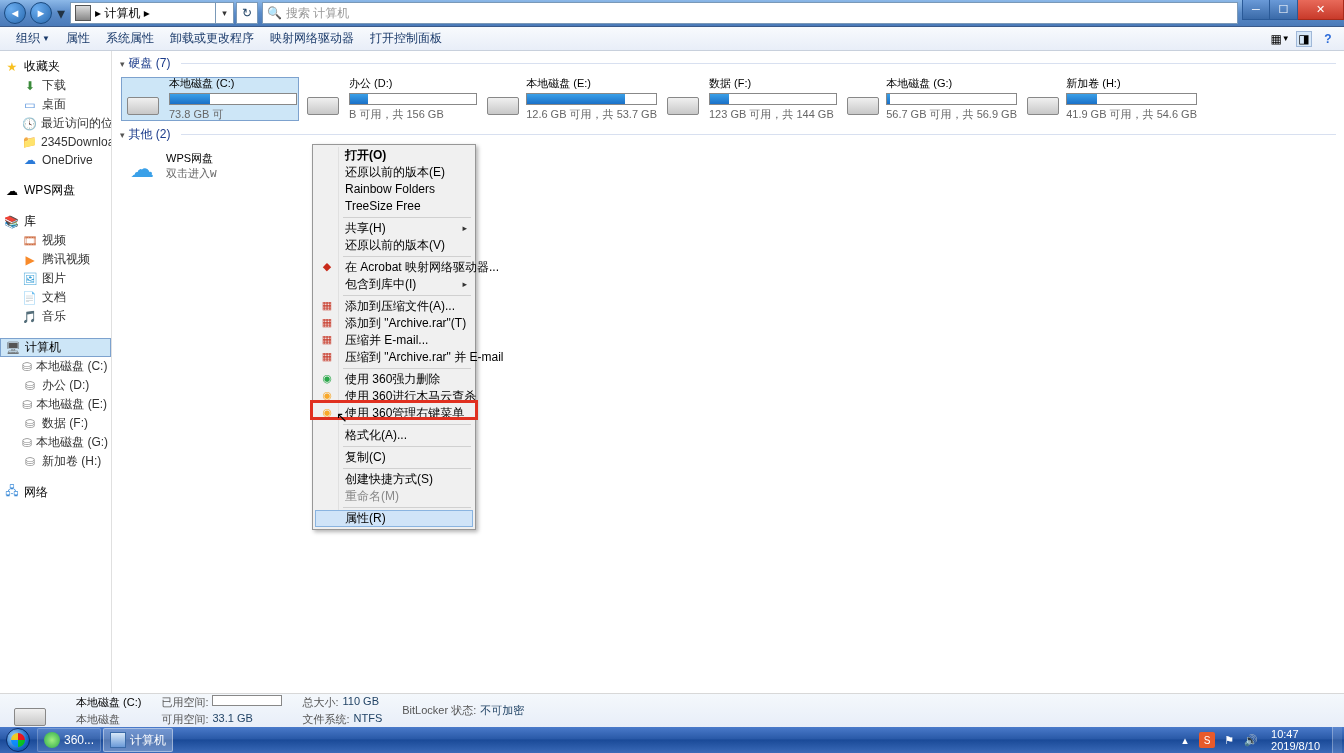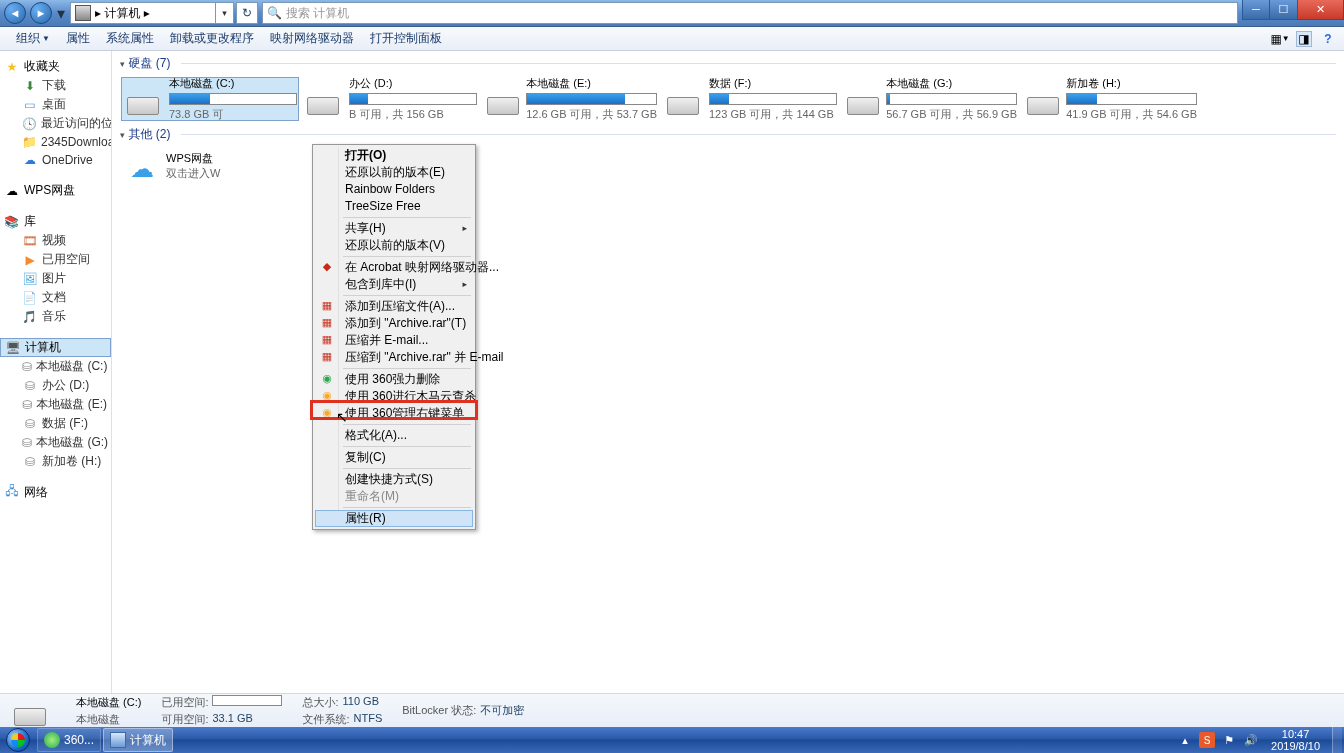--- a/index.html
+++ b/index.html
@@ -52,21 +52,21 @@
 .drive-icon .hdd{ position:absolute; bottom:2px; left:4px; width:32px; height:18px; background:linear-gradient(#f0f0f0,#c8c8c8); border:1px solid #888; border-radius:2px;}
 .drive-info { flex: 1; font-size: 11px; }
 .drive-name { color: #000; white-space: nowrap; }
 .drive-bar { width: 100%; height: 12px; border: 1px solid #888; background: #fff; margin: 2px 0; position: relative; }
 .drive-bar-fill { height: 100%; background: linear-gradient(#3aa0e8, #1a70c8); }
 .drive-free { color: #666; font-size: 11px; white-space: nowrap; }
 .other-item { width: 220px; display:flex; padding:4px; gap:6px;}
 .other-icon{ width:36px; height:36px; display:flex; align-items:center; justify-content:center; }
 .other-info{ font-size:11px;}
 .other-name{ color:#000;}
-.other-sub{ color:#666;}
+.other-sub{ color:#666;font-family:Liberation Mono, monospace;}
 
 
 .ctxmenu { position: absolute; left: 200px; top: 93px; width: 164px; background: #f0f0f0; border: 1px solid #979797; box-shadow: 2px 2px 4px rgba(0,0,0,0.3); font-size: 12px; z-index: 100; padding:2px;}
 .ctx-iconcol{ position:absolute; left:2px; top:2px; bottom:2px; width:24px; background:#f0f0f0; border-right:1px solid #e0e0e0;}
 .ctx-item { padding: 1px 8px 1px 30px; cursor: pointer; position:relative; white-space:nowrap; line-height:15px;}
 .ctx-item.bold { font-weight: bold; }
 .ctx-item.disabled { color: #888; }
 .ctx-item.hl { background: #d0e4f8; border: 1px solid #8ab4e0; padding:0px 7px 0px 29px;}
 .ctx-item .arrow{ position:absolute; right:6px; font-size:9px; color:#333;}
 .ctx-item .cicon{ position:absolute; left:4px; top:0px; width:16px; height:15px; display:flex; align-items:center; justify-content:center; font-size:11px;}
@@ -87,21 +87,21 @@
 
 .taskbar { width: 1344px; height: 26px; background: linear-gradient(to bottom, #4a7aca 0%, #2a5aa8 45%, #1a4a98 50%, #3a6ab8 100%); display: flex; align-items: center; position: relative; }
 .startbtn { width: 36px; height: 26px; display: flex; align-items: center; justify-content: center; }
 .orb{ width:24px; height:24px; border-radius:50%; background: radial-gradient(circle at 35% 35%, #a8d8f8, #1a6ac8 60%, #0a3a88); border:1px solid #0a2a68; position:relative;}
 .orb::after{ content:""; position:absolute; inset:4px; border-radius:50%; background: conic-gradient(#f00 0 90deg, #0c0 90deg 180deg, #08f 180deg 270deg, #fc0 270deg 360deg); opacity:0.85; filter:blur(0.3px);}
 .task { height: 24px; margin: 1px; padding: 0 6px; display: flex; align-items: center; font-size: 12px; color: #fff; border: 1px solid rgba(255,255,255,0.2); background: rgba(255,255,255,0.08); border-radius:2px; gap:4px; min-width:52px;}
 .task.active { background: rgba(255,255,255,0.25); border-color: rgba(255,255,255,0.4); }
 .tray { margin-left: auto; display: flex; align-items: center; color: #fff; font-size: 11px; padding-right: 2px; gap:8px;}
 .tray-icons{ display:flex; gap:6px; align-items:center;}
 .tray-icn{ width:16px; height:16px; display:flex; align-items:center; justify-content:center;}
-.clock{ text-align:center; line-height:12px; padding:1px 4px;}
+.clock{ text-align:left; line-height:12px; padding:1px 4px;}
 .showdesk{ width:10px; height:26px; border-left:1px solid rgba(255,255,255,0.3); background:rgba(255,255,255,0.1);}
 </style>
 </head>
 <body>
 
 <div class="window">
 
   <div class="titlebar">
     <div class="nav-arrow first">◄</div>
     <div class="nav-arrow">►</div>
@@ -178,21 +178,21 @@
       <div class="side-item cat">
           <span class="sicon-sm" style="color:#d8a850;">📚</span>
           <span>库</span>
         </div>
       <div class="side-item sub">
           <span class="sicon-sm" style="color:#c85a2a;">🎞</span>
           <span>视频</span>
         </div>
       <div class="side-item sub">
           <span class="sicon-sm" style="color:#f88a2a;">▶</span>
-          <span>已用空间</span>
+          <span>腾讯视频</span>
         </div>
       <div class="side-item sub">
           <span class="sicon-sm" style="color:#3aa0d8;">🖼</span>
           <span>图片</span>
         </div>
       <div class="side-item sub">
           <span class="sicon-sm" style="color:#d8b060;">📄</span>
           <span>文档</span>
         </div>
       <div class="side-item sub">

